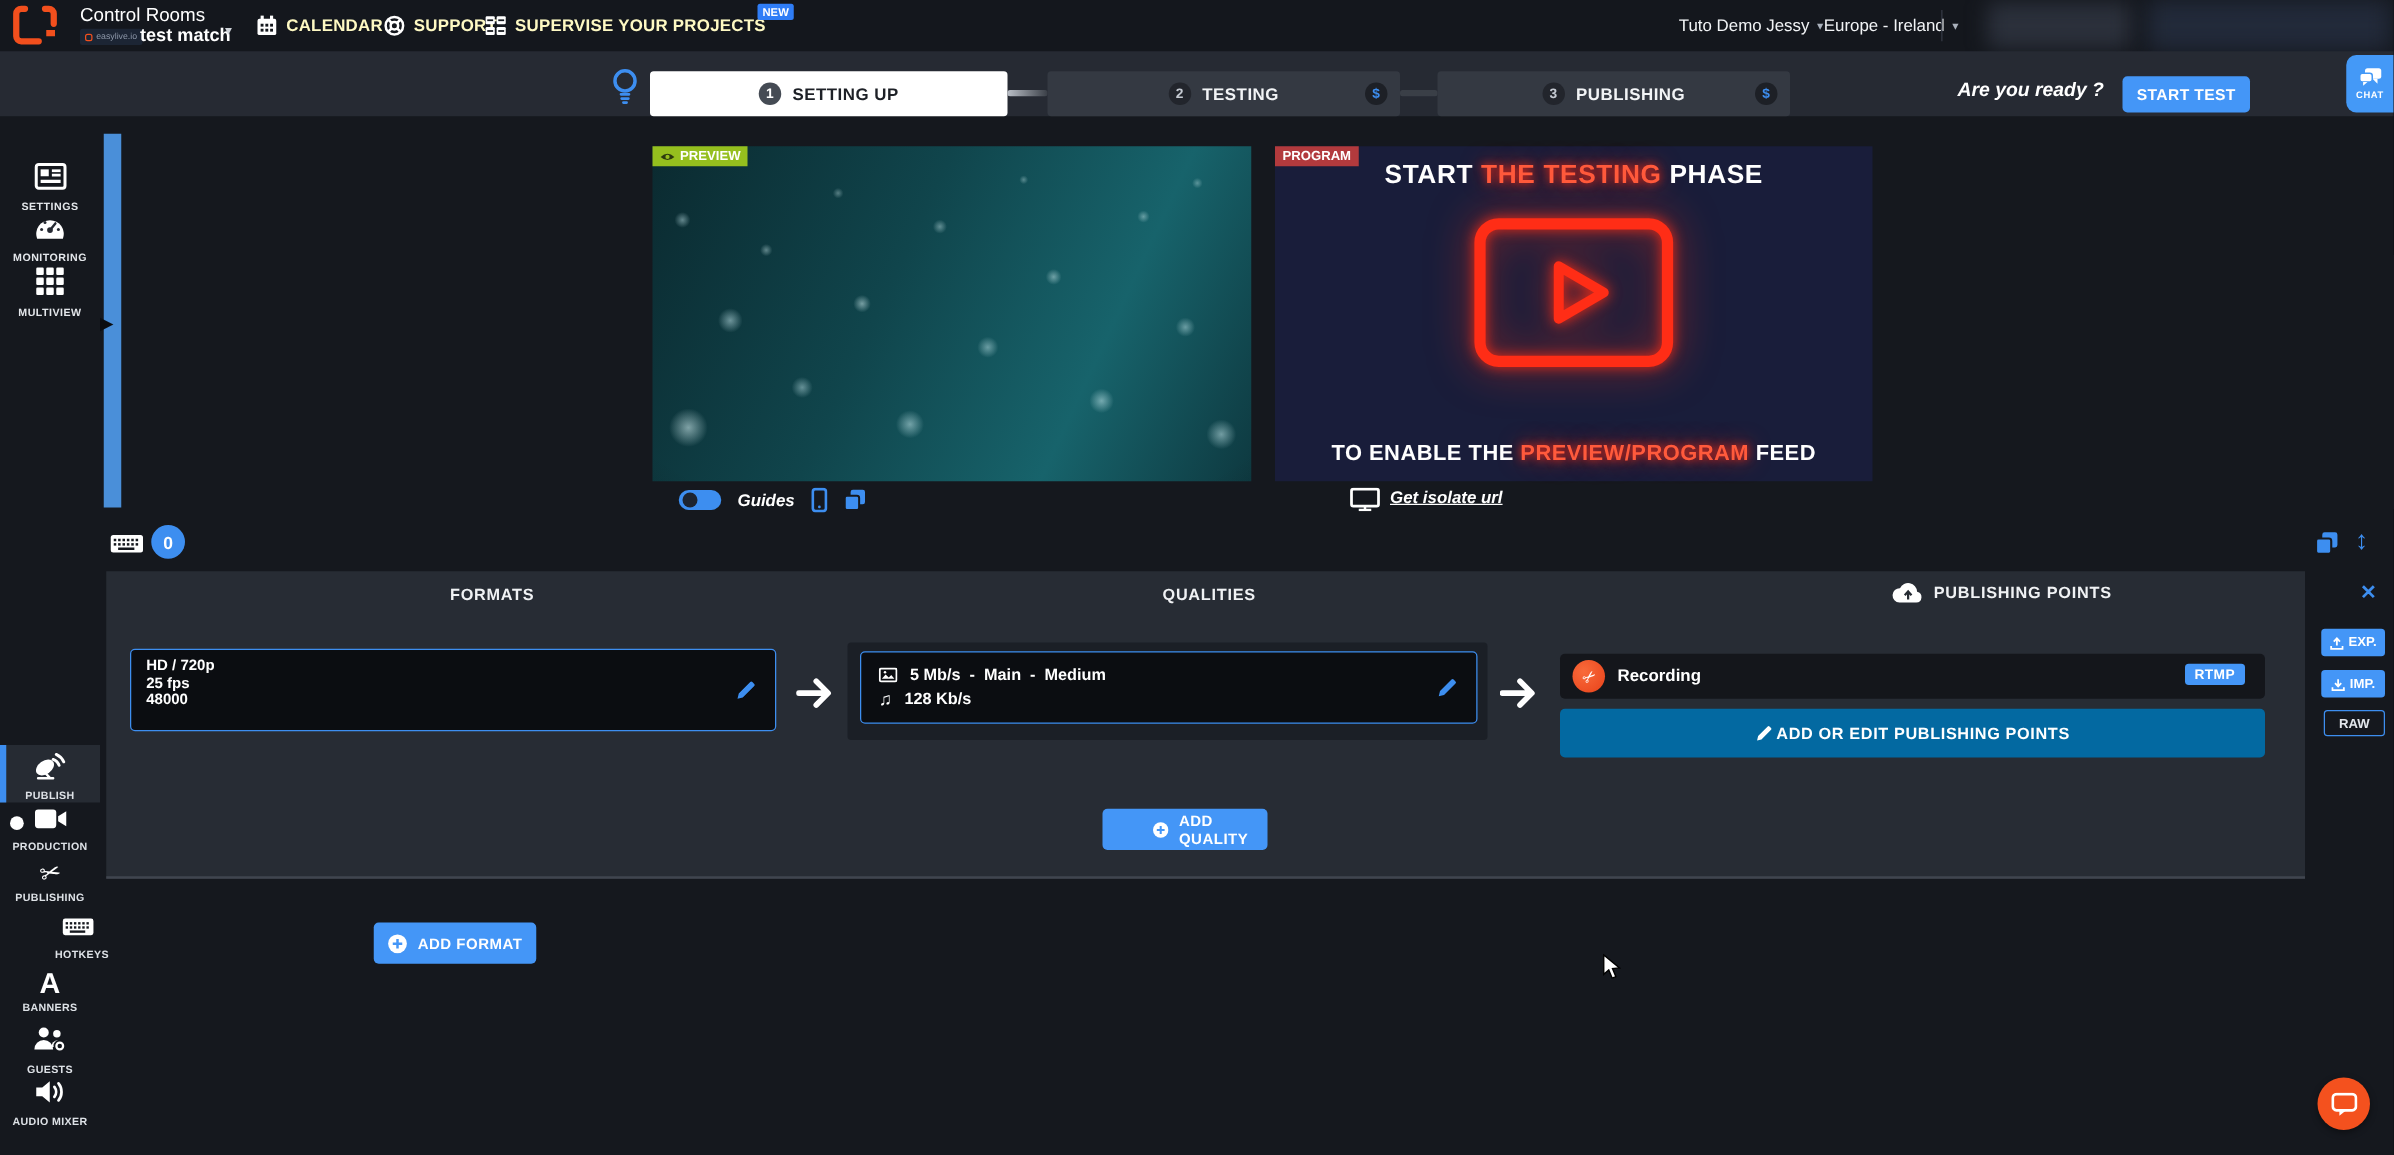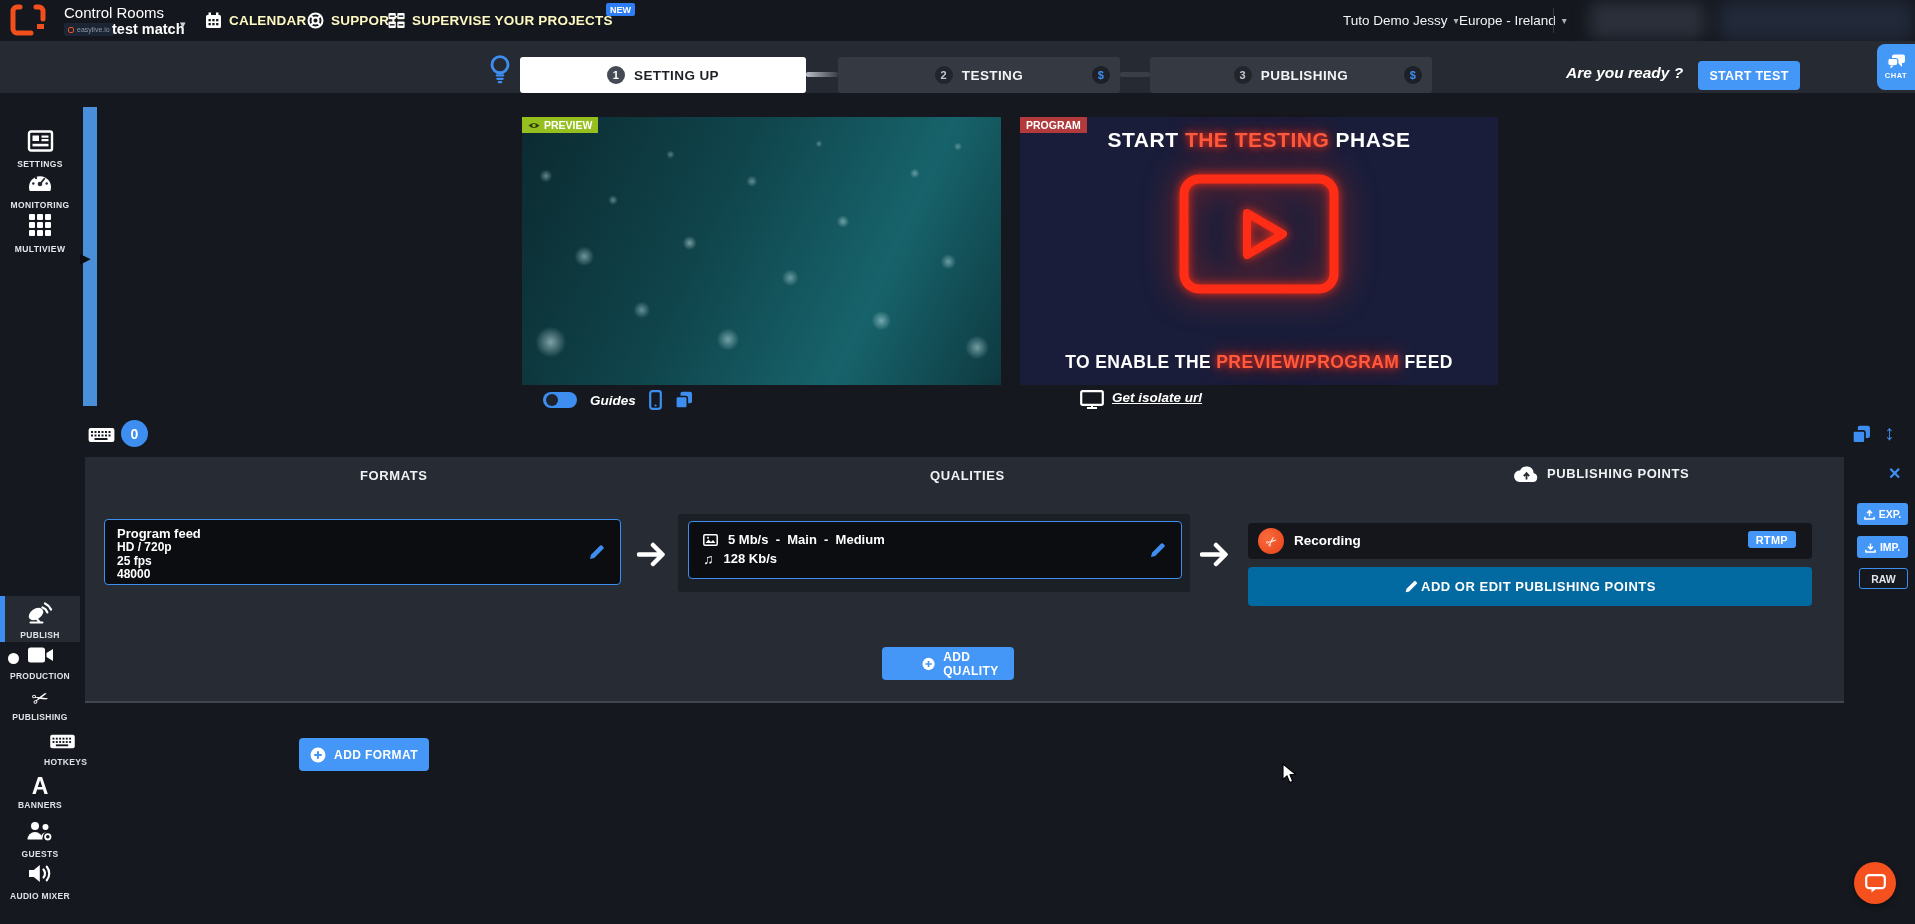--- a/index.html
+++ b/index.html
@@ -372,21 +372,20 @@
     <div class="h-pub">
       <svg width="26" height="19" viewBox="0 0 26 19">
         <path d="M6.5 18 h13.5 a4.4 4.4 0 0 0 .7-8.7 A7.2 7.2 0 0 0 7 6.6 A5.2 5.2 0 0 0 6.5 18 Z" fill="#fff"></path>
         <path d="M13.5 15.5 v-5.5 M10.8 12.2 l2.7-3 2.7 3" stroke="#272c34" stroke-width="1.8" fill="none"></path>
       </svg>
       <span>PUBLISHING POINTS</span>
     </div>
   </div>
 
   <div class="abs card fmt-card">
-    <div class="t">Program feed</div>
     <div class="l">HD / 720p</div>
     <div class="l">25 fps</div>
     <div class="l">48000</div>
     <svg class="pencil" width="18" height="18" viewBox="0 0 18 18">
       <path d="M2 16 l1-4.2 9.2-9.2 a1.2 1.2 0 0 1 1.7 0 l1.5 1.5 a1.2 1.2 0 0 1 0 1.7 l-9.2 9.2 z" fill="#3d8ef0"></path>
     </svg>
   </div>
 
   <svg class="abs flow-arrow fa1" width="31" height="27" viewBox="0 0 31 27">
     <path d="M2 13.5 H24 M16 4 l9.5 9.5 -9.5 9.5" stroke="#fff" stroke-width="4.5" fill="none" stroke-linecap="round" stroke-linejoin="round"></path>

